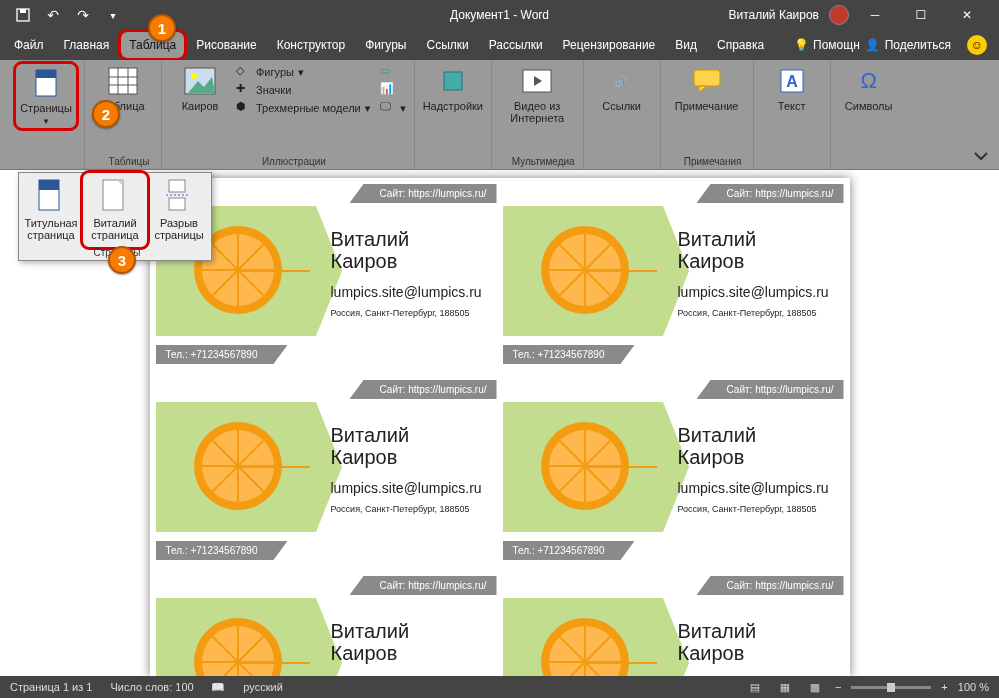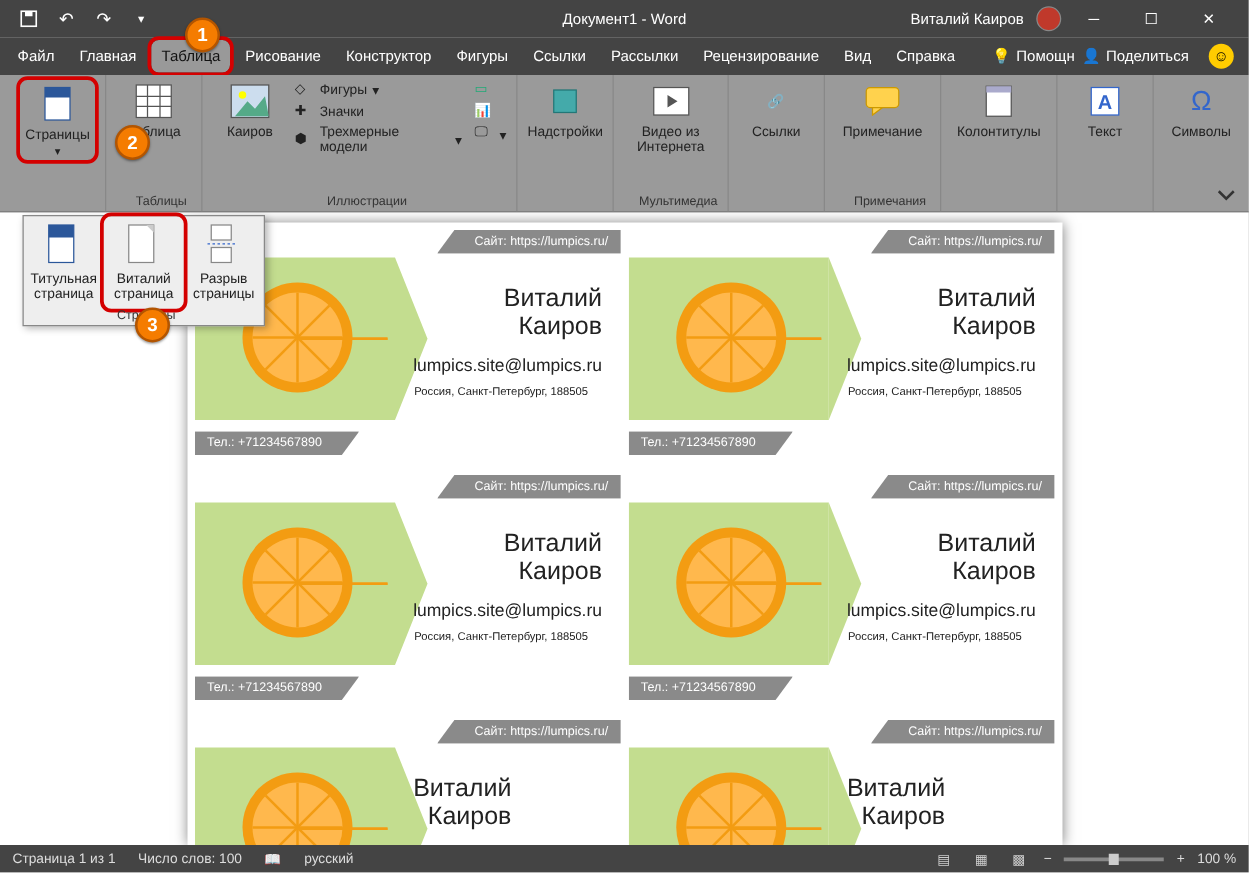--- a/index.html
+++ b/index.html
@@ -46,21 +46,21 @@
 .card .green::before { content:""; position:absolute; right:-26px; top:0; width:0; height:0; border-top:65px solid transparent; border-bottom:65px solid transparent; border-left:26px solid #c3dd8f; }
 .card .sitebar { position:absolute; right:0; top:0; background:#8a8a8a; color:#fff; font-size:10px; padding:4px 10px 4px 30px; clip-path: polygon(14px 0, 100% 0, 100% 100%, 0 100%); }
 .card .telbar { position:absolute; left:0; bottom:10px; background:#8a8a8a; color:#fff; font-size:10px; padding:4px 30px 4px 10px; clip-path: polygon(0 0, 100% 0, calc(100% - 14px) 100%, 0 100%); }
 .card .orange { position:absolute; left:38px; top:42px; width:88px; height:88px; border-radius:50%; background:#f39c12; display:flex; align-items:center; justify-content:center; }
 .card .orange .inner { width:72px; height:72px; border-radius:50%; background:#ffb84d; position:relative; }
 .card .orange .inner::before, .card .orange .inner::after { content:""; position:absolute; left:50%; top:50%; width:100%; height:2px; background:#f39c12; transform-origin:center; }
 .card .orange .seg1{position:absolute;left:50%;top:50%;width:100%;height:2px;background:#f39c12;transform:translate(-50%,-50%) rotate(0deg);}
 .card .orange .seg2{position:absolute;left:50%;top:50%;width:100%;height:2px;background:#f39c12;transform:translate(-50%,-50%) rotate(45deg);}
 .card .orange .seg3{position:absolute;left:50%;top:50%;width:100%;height:2px;background:#f39c12;transform:translate(-50%,-50%) rotate(90deg);}
 .card .orange .seg4{position:absolute;left:50%;top:50%;width:100%;height:2px;background:#f39c12;transform:translate(-50%,-50%) rotate(135deg);}
-.card .textblock { position:absolute; left:175px; top:44px;text-align:right; }
+.card .textblock { position:absolute; left:175px; top:44px; }
 .card .name { font-size:20px; font-weight:300; line-height:1.1; }
 .card .email { font-size:14px; margin-top:12px; }
 .card .addr { font-size:9px; margin-top:8px; max-width:140px; }
 
 .statusbar { position:absolute; left:0; right:0; bottom:0; height:22px; background:#444; color:#ddd; font-size:11px; display:flex; align-items:center; padding:0 10px; gap:18px; }
 .statusbar .right { margin-left:auto; display:flex; align-items:center; gap:10px; }
 .zoom-slider { width:80px; height:3px; background:#888; position:relative; }
 .zoom-slider .thumb { position:absolute; left:50%; top:-3px; width:8px; height:9px; background:#ccc; transform:translateX(-50%); }
 .view-btn { width:20px; height:16px; display:flex; align-items:center; justify-content:center; color:#ccc; }
 
@@ -223,33 +223,20 @@
               <polygon points="6,17 6,23 14,17" fill="#ffd24d" stroke="#c90"></polygon>
             </svg>
           </div>
         <span>Примечание</span>
       </div>
     </div>
     <div class="group-label">Примечания</div>
   </div>
   <div class="r-group">
     <div class="icons">
-      <div class="r-big" style="width:76px">
-        <div class="iconbox">
-            <svg width="24" height="28">
-              <rect x="2" y="2" width="20" height="24" fill="#fff" stroke="#555"></rect>
-              <rect x="2" y="2" width="20" height="5" fill="#aac"></rect>
-            </svg>
-          </div>
-        <span>Колонтитулы</span>
-      </div>
-    </div>
-  </div>
-  <div class="r-group">
-    <div class="icons">
       <div class="r-big">
         <div class="iconbox">
             <svg width="26" height="26">
               <rect x="2" y="2" width="22" height="22" fill="#fff" stroke="#36c"></rect>
               <text x="13" y="19" text-anchor="middle" font-size="16" fill="#36c" font-weight="bold">A</text>
             </svg>
           </div>
         <span>Текст</span>
       </div>
     </div>

